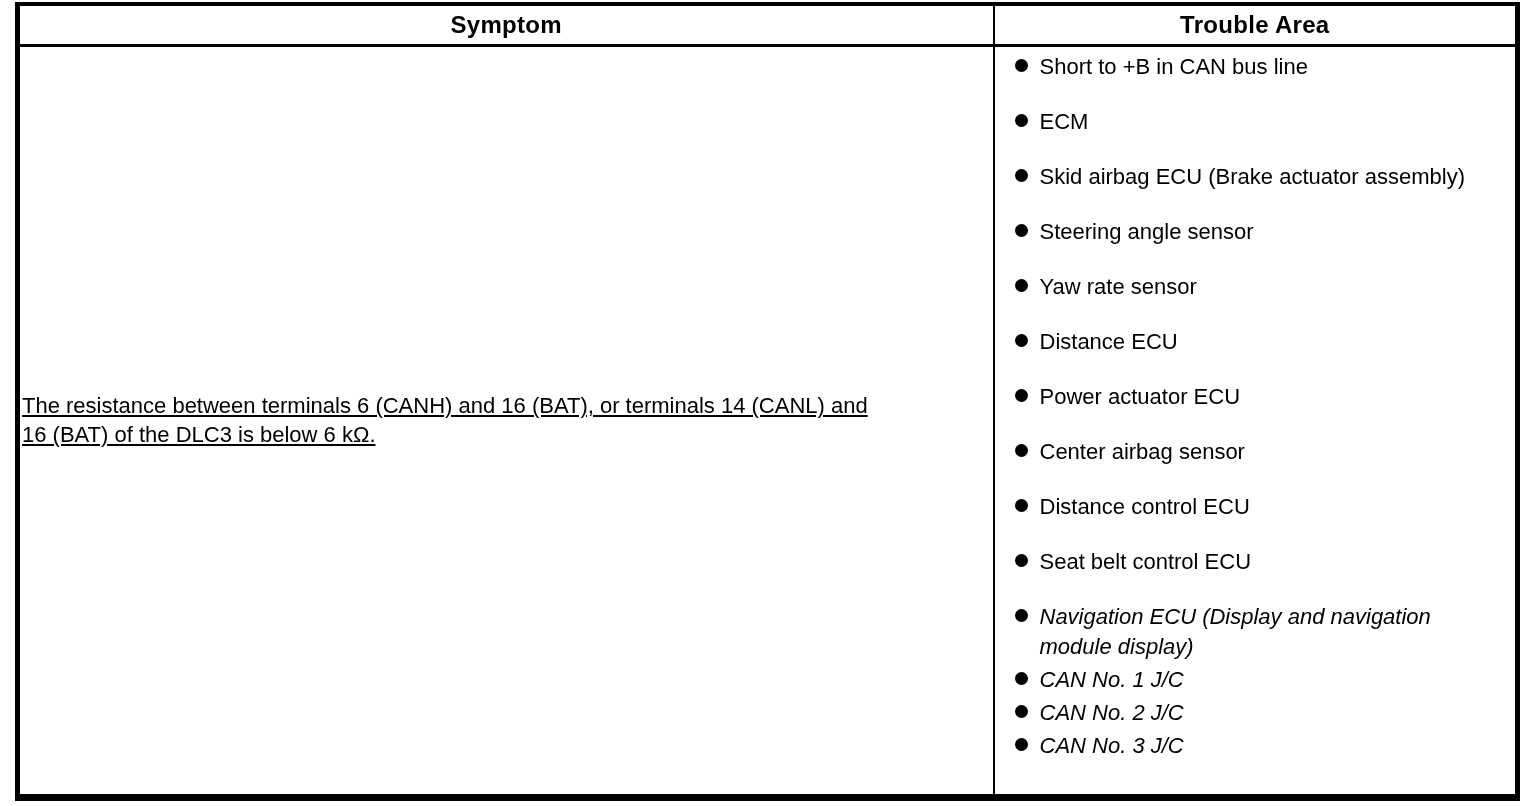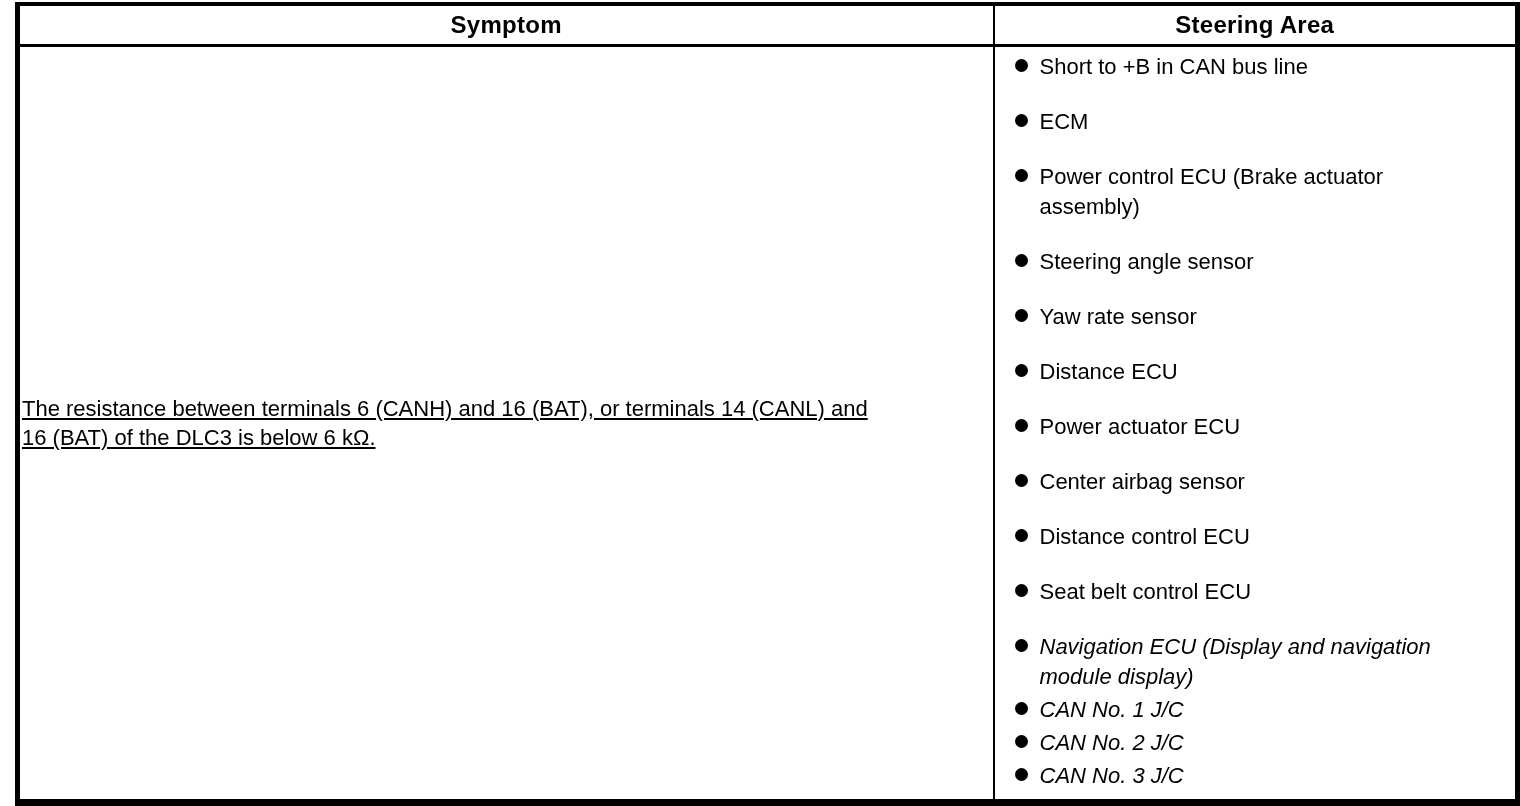--- a/index.html
+++ b/index.html
@@ -96,34 +96,34 @@
   }
 </style>
 </head>
 <body>
 
 <div class="page">
   <table class="dtc-table">
     <thead>
       <tr class="header-row">
         <th class="col-symptom">Symptom</th>
-        <th class="col-trouble">Steering Area</th>
+        <th class="col-trouble">Trouble Area</th>
       </tr>
     </thead>
     <tbody>
       <tr class="body-row">
         <td class="symptom-cell">
           <div class="symptom-text">The resistance between terminals 6 (CANH) and 16 (BAT), or terminals 14 (CANL) and
 16 (BAT) of the DLC3 is below 6 kΩ.</div>
         </td>
         <td class="trouble-cell">
           <ul class="trouble-list">
               <li class="trouble-item"><span class="bullet"></span><span class="label">Short to +B in CAN bus line</span></li>
               <li class="trouble-item"><span class="bullet"></span><span class="label">ECM</span></li>
-              <li class="trouble-item"><span class="bullet"></span><span class="label">Power control ECU (Brake actuator assembly)</span></li>
+              <li class="trouble-item"><span class="bullet"></span><span class="label">Skid airbag ECU (Brake actuator assembly)</span></li>
               <li class="trouble-item"><span class="bullet"></span><span class="label">Steering angle sensor</span></li>
               <li class="trouble-item"><span class="bullet"></span><span class="label">Yaw rate sensor</span></li>
               <li class="trouble-item"><span class="bullet"></span><span class="label">Distance ECU</span></li>
               <li class="trouble-item"><span class="bullet"></span><span class="label">Power actuator ECU</span></li>
               <li class="trouble-item"><span class="bullet"></span><span class="label">Center airbag sensor</span></li>
               <li class="trouble-item"><span class="bullet"></span><span class="label">Distance control ECU</span></li>
               <li class="trouble-item"><span class="bullet"></span><span class="label">Seat belt control ECU</span></li>
               <li class="trouble-item tight"><span class="bullet"></span><span class="label">Navigation ECU (Display and navigation module display)</span></li>
               <li class="trouble-item tight"><span class="bullet"></span><span class="label">CAN No. 1 J/C</span></li>
               <li class="trouble-item tight"><span class="bullet"></span><span class="label">CAN No. 2 J/C</span></li>

